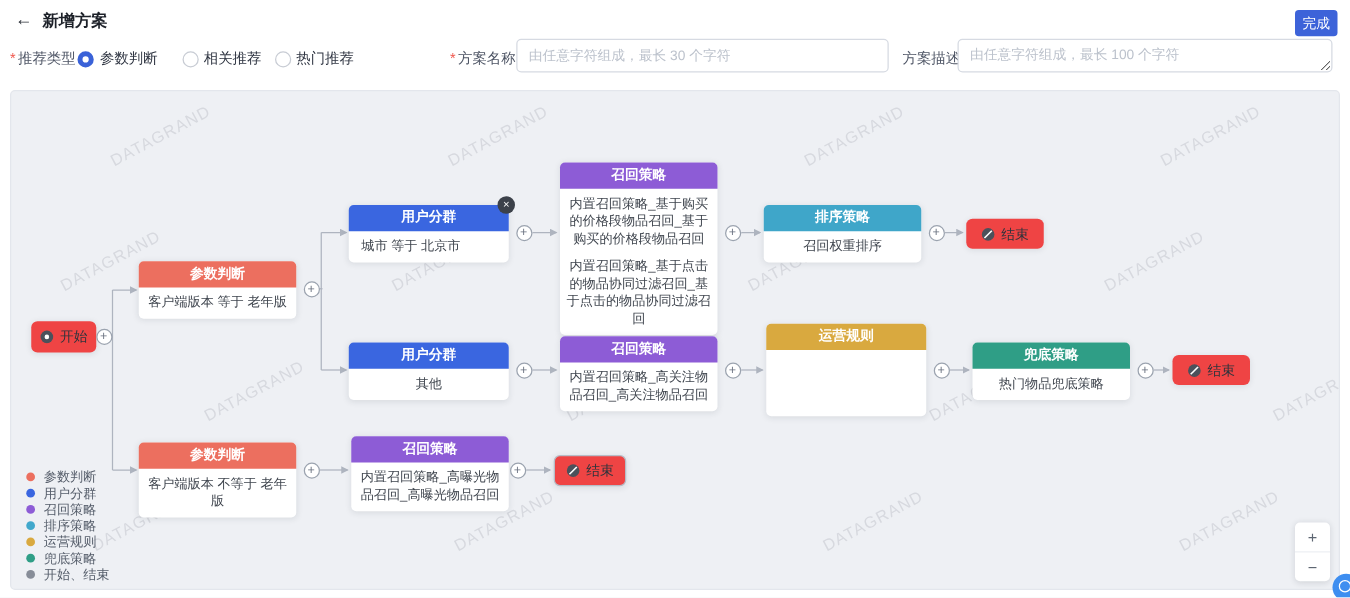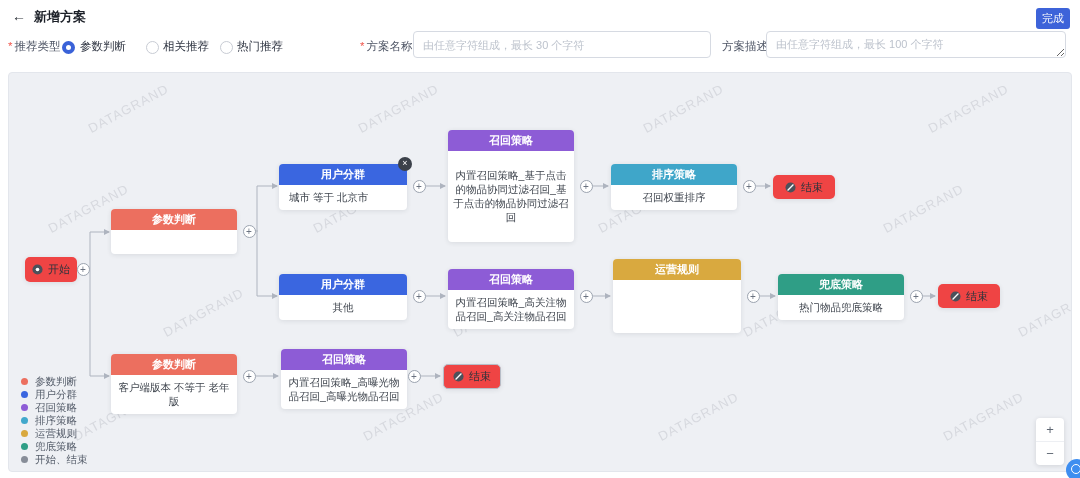--- a/index.html
+++ b/index.html
@@ -177,20 +177,23 @@
     </div>
   <div class="pill" style="left: 16px; top: 184px; width: 52px; min-height: 25px; height: 25px;">
         <svg class="pill-icon" viewBox="0 0 12 12">
           <circle cx="6" cy="6" r="5.5" fill="#4b515b"></circle>
           <circle cx="6" cy="6" r="2" fill="#fff"></circle>
         </svg>
         <span>开始</span>
       </div>
       <div class="node" style="left: 102px; top: 136px; width: 126px; min-height: 45px;">
         <div class="node-head" style="background:#ec6f5f">参数判断</div>
+        <div class="node-body" style="min-height:24px">
+          <div class="node-line">客户端版本 等于 老年版</div>
+        </div>
       </div>
       <div class="node" style="left: 102px; top: 281px; width: 126px; min-height: 45px;">
         <div class="node-head" style="background:#ec6f5f">参数判断</div>
         <div class="node-body" style="min-height:24px">
           <div class="node-line">客户端版本 不等于 老年版</div>
         </div>
       </div>
       <div class="node" style="left: 270px; top: 91px; width: 128px; min-height: 44px;">
         <div class="node-head" style="background:#3a66e0">用户分群</div>
         <div class="node-body left" style="min-height:23px">
@@ -200,20 +203,21 @@
       </div>
       <div class="node" style="left: 270px; top: 201px; width: 128px; min-height: 44px;">
         <div class="node-head" style="background:#3a66e0">用户分群</div>
         <div class="node-body" style="min-height:23px">
           <div class="node-line">其他</div>
         </div>
       </div>
       <div class="node" style="left: 439px; top: 57px; width: 126px; min-height: 112px;">
         <div class="node-head" style="background:#8d5cd6">召回策略</div>
         <div class="node-body" style="min-height:91px">
+          <div class="node-line">内置召回策略_基于购买的价格段物品召回_基于购买的价格段物品召回</div>
           <div class="node-line">内置召回策略_基于点击的物品协同过滤召回_基于点击的物品协同过滤召回</div>
         </div>
       </div>
       <div class="node" style="left: 439px; top: 196px; width: 126px; min-height: 54px;">
         <div class="node-head" style="background:#8d5cd6">召回策略</div>
         <div class="node-body" style="min-height:33px">
           <div class="node-line">内置召回策略_高关注物品召回_高关注物品召回</div>
         </div>
       </div>
       <div class="node" style="left: 272px; top: 276px; width: 126px; min-height: 54px;">

